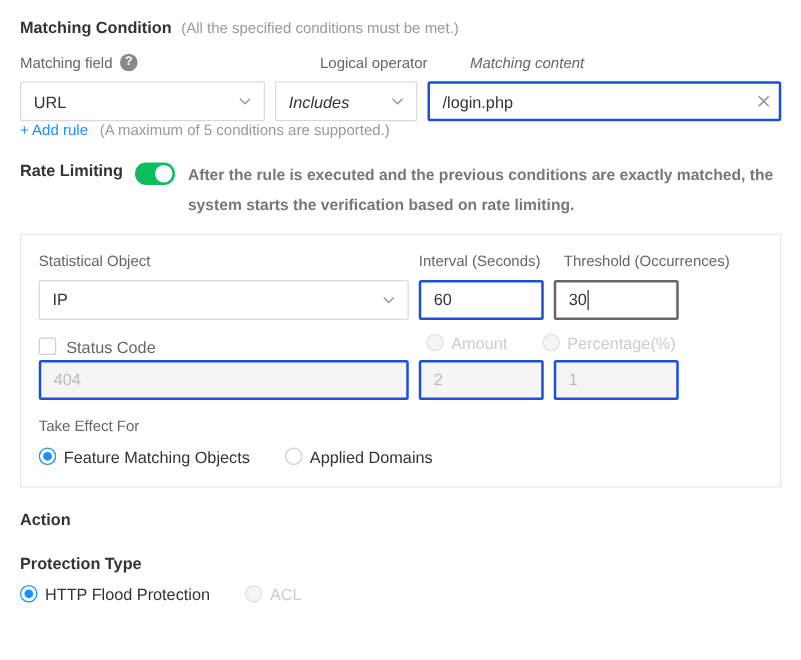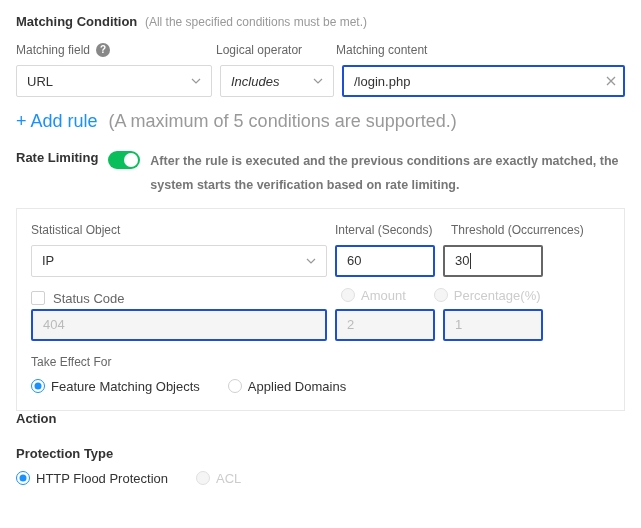--- a/index.html
+++ b/index.html
@@ -24,22 +24,22 @@
     font-size: 12px;
     margin-left: 4px;
   }
   .labels-row {
     display: flex;
     margin-top: 14px;
     color: #666;
     font-size: 12px;
   }
   .labels-row .c1 { width: 200px; display:flex; align-items:center; gap:6px;}
-  .labels-row .c2 { width: 120px; }
-  .labels-row .c3 { flex: 1; }
+  .labels-row .c2 { width: 120px; margin-left: 40px; }
+  .labels-row .c3 { flex: 1; font-style: italic; }
   .help-icon {
     display:inline-flex;
     width:14px; height:14px;
     border-radius:50%;
     background:#888;
     color:#fff;
     font-size:10px;
     font-weight:600;
     align-items:center;
     justify-content:center;
@@ -98,22 +98,22 @@
     position:absolute;
     right:6px;
     top:50%;
     transform:translateY(-50%);
     color:#999;
     cursor:pointer;
     font-size:12px;
   }
   .clear-btn svg{display:block;}
   .add-rule {
-    margin-top: 14px;
-    font-size: 18px;
+    margin-top: 0;
+    font-size: 12px;
   }
   .add-rule a {
     color: #1890ff;
     text-decoration: none;
     cursor:pointer;
   }
   .add-rule .limit {
     color: #999;
     margin-left: 6px;
   }
@@ -217,21 +217,21 @@
     margin-top:6px;
   }
   .take-effect-lbl {
     margin-top:14px;
     color:#666;
     font-size:12px;
   }
   .take-effect-opts {
     margin-top:10px;
   }
-  .action-block { }
+  .action-block { margin-top:18px; }
   .action-inputs {
     display:flex;
     align-items:center;
     gap:12px;
     margin-top:8px;
   }
   .ttl-label { color:#666; font-size:12px; }
   .prot-block { margin-top:20px; }
   .prot-opts {
     margin-top:10px;

